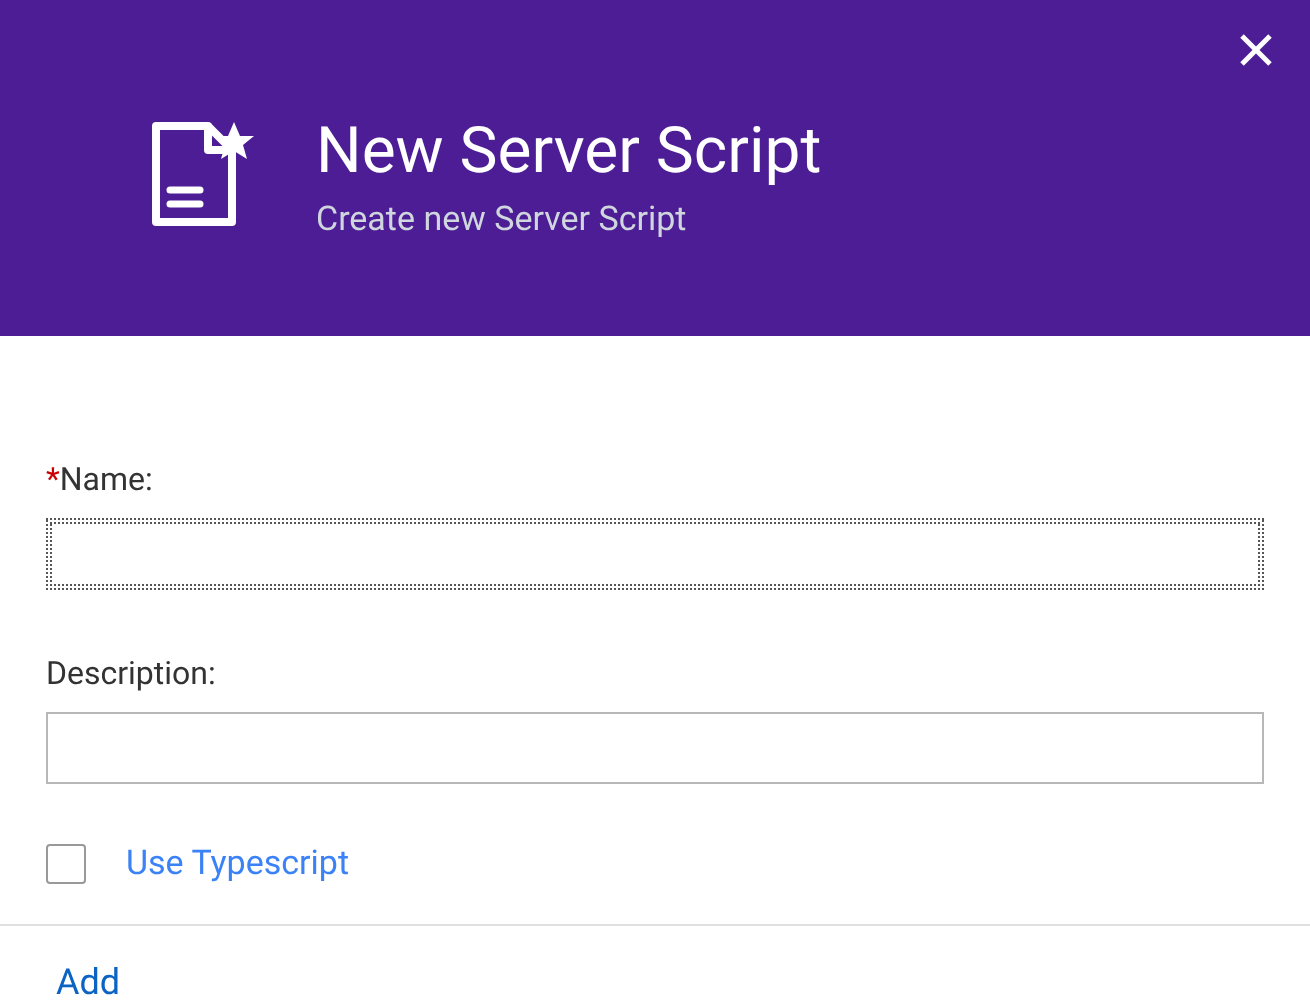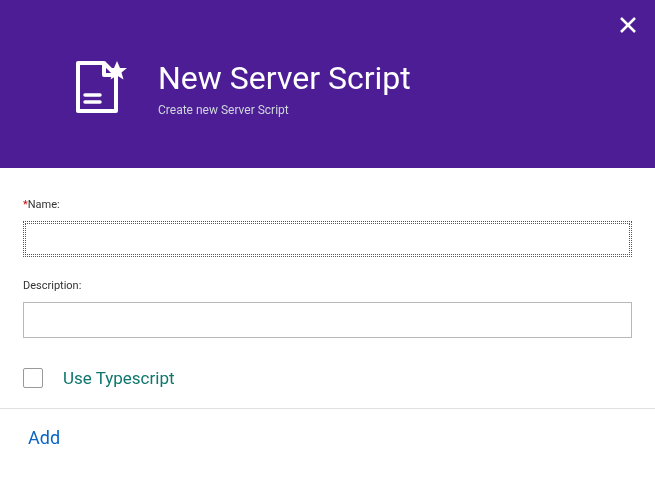--- a/index.html
+++ b/index.html
@@ -41,35 +41,36 @@
       flex-direction: column;
     }
     .header-title {
       color: #ffffff;
       font-size: 32px;
       font-weight: 400;
       line-height: 1.2;
     }
     .header-subtitle {
       color: #cfd6dd;
-      font-size: 12px;
+      font-size: 17px;
       font-weight: 400;
       margin-top: 6px;
     }
     .form-body {
       padding: 30px 23px 20px 23px;
     }
     .field-group {
       margin-bottom: 22px;
     }
     .field-label {
-      font-size: 11px;
+      font-size: 16px;
       color: #333333;
       margin-bottom: 10px;
       display: block;
+      margin-top: 32px;
     }
     .required-asterisk {
       color: #cc0000;
     }
     .text-input {
       width: 100%;
       height: 36px;
       border: 1px solid #b8b8b8;
       padding: 6px 8px;
       font-size: 15px;
@@ -90,21 +91,21 @@
       width: 20px;
       height: 20px;
       border: 1px solid #999999;
       border-radius: 2px;
       margin-right: 20px;
       cursor: pointer;
       background: #ffffff;
     }
     .checkbox-label {
       font-size: 17px;
-      color: #0f766e;
+      color: #3b82f6;
       cursor: pointer;
     }
     .footer {
       border-top: 1px solid #e0e0e0;
       padding: 18px 28px;
       display: flex;
     }
     .add-button {
       color: #0b64c4;
       font-size: 18px;

